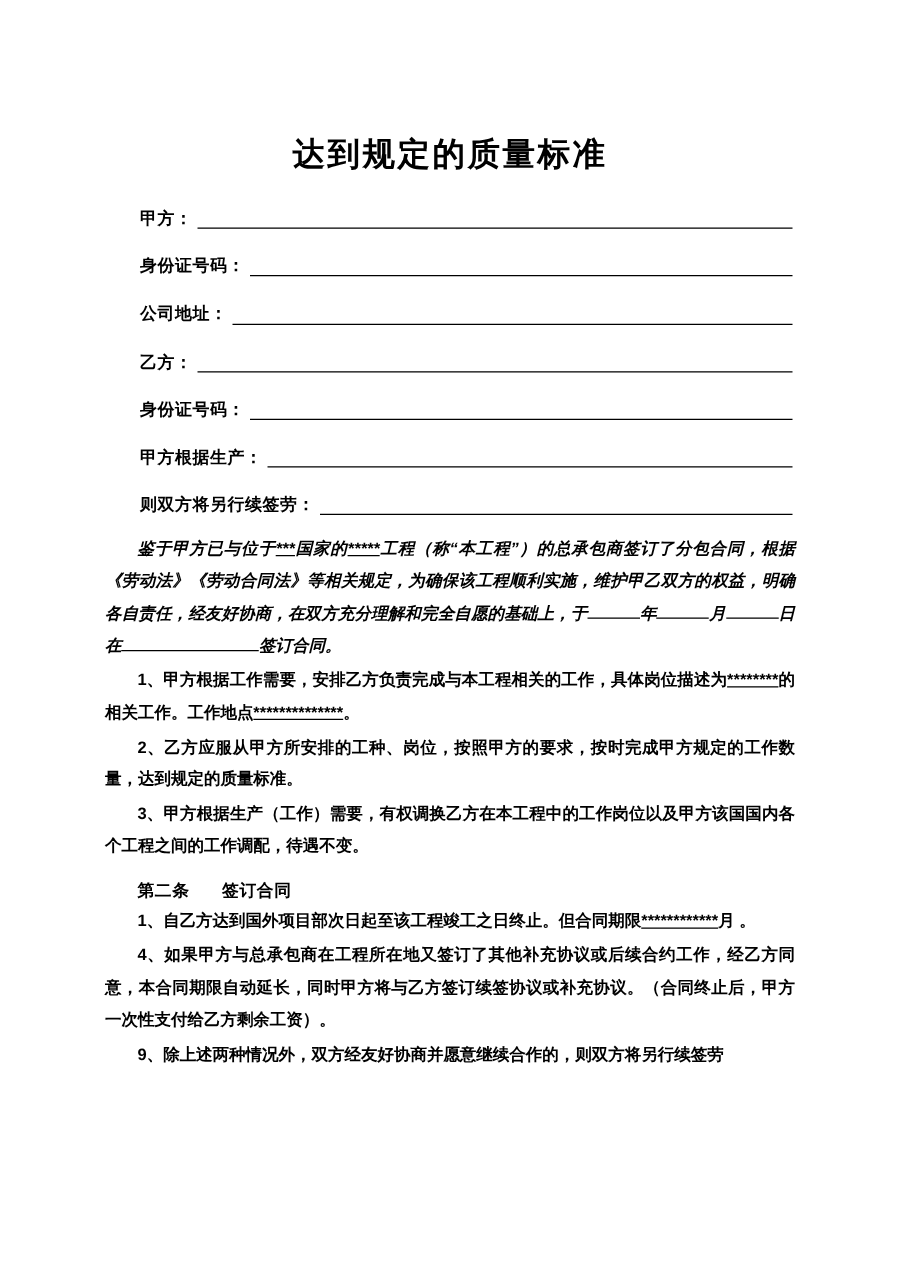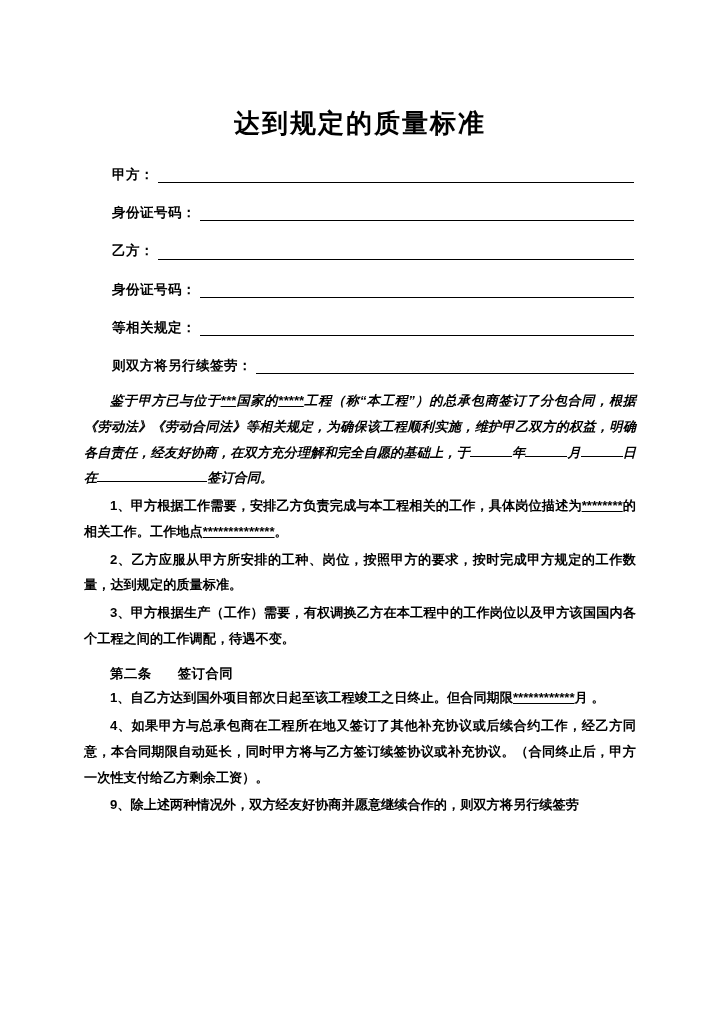--- a/index.html
+++ b/index.html
@@ -106,29 +106,33 @@
   <div class="fields">
     <div class="field-row">
       <span class="field-label">甲方：</span>
       <span class="field-line"></span>
     </div>
     <div class="field-row">
       <span class="field-label">身份证号码：</span>
       <span class="field-line"></span>
     </div>
     <div class="field-row">
+      <span class="field-label">公司地址：</span>
+      <span class="field-line"></span>
+    </div>
+    <div class="field-row">
       <span class="field-label">乙方：</span>
       <span class="field-line"></span>
     </div>
     <div class="field-row">
       <span class="field-label">身份证号码：</span>
       <span class="field-line"></span>
     </div>
     <div class="field-row">
-      <span class="field-label">等相关规定：</span>
+      <span class="field-label">甲方根据生产：</span>
       <span class="field-line"></span>
     </div>
     <div class="field-row">
       <span class="field-label">则双方将另行续签劳：</span>
       <span class="field-line"></span>
     </div>
   </div>
 
   <p class="body-text indent para"><span>鉴于甲方已与位于</span><span class="ul">***</span><span>国家的</span><span class="ul">*****</span><span>工程（称“本工程”）的总承包商签订了分包合同，根据《劳动法》《劳动合同法》等相关规定，为确保该工程顺利实施，维护甲乙双方的权益，明确各自责任，经友好协商，在双方充分理解和完全自愿的基础上，于</span><span class="blank-s"></span><span>年</span><span class="blank-s"></span><span>月</span><span class="blank-s"></span><span>日在</span><span class="blank-m"></span><span>签订合同。</span></p>
 

